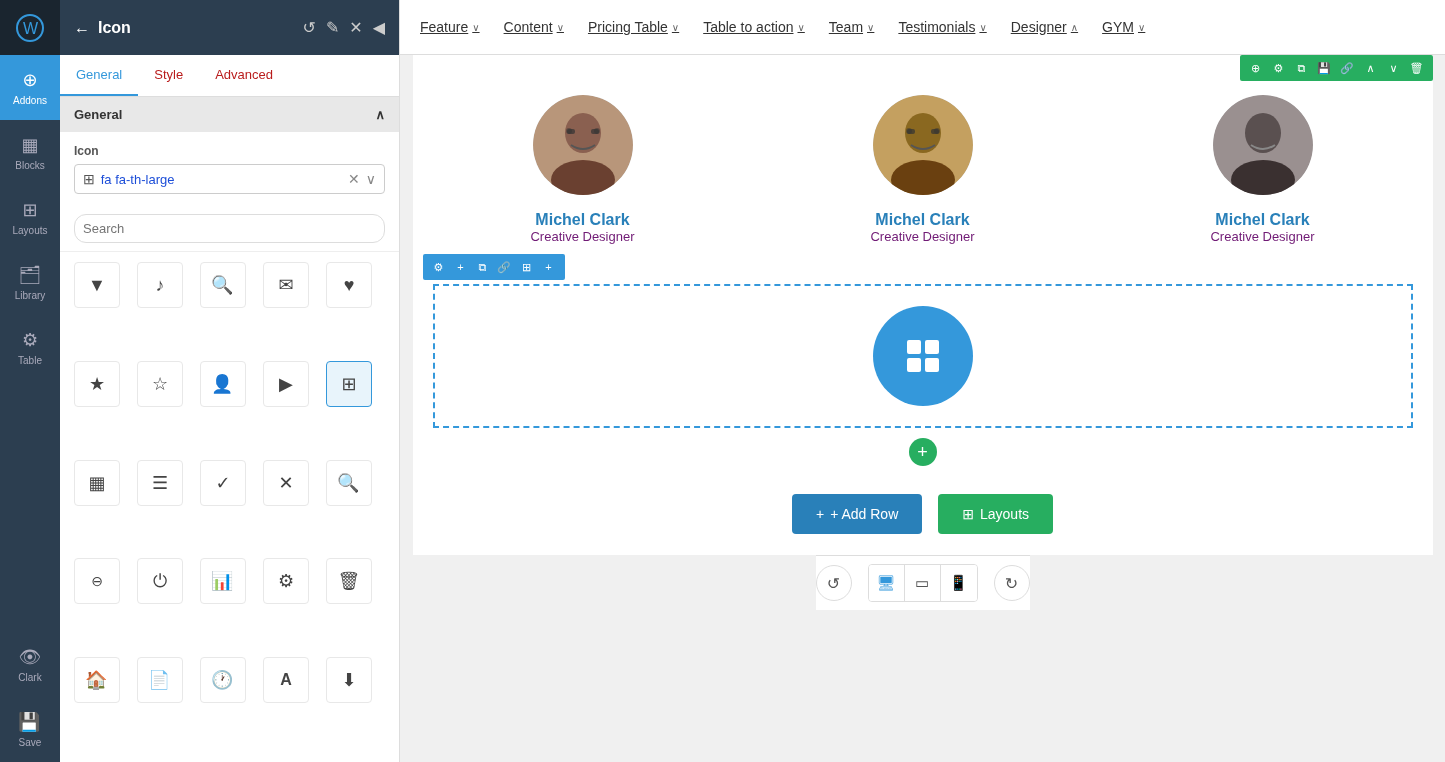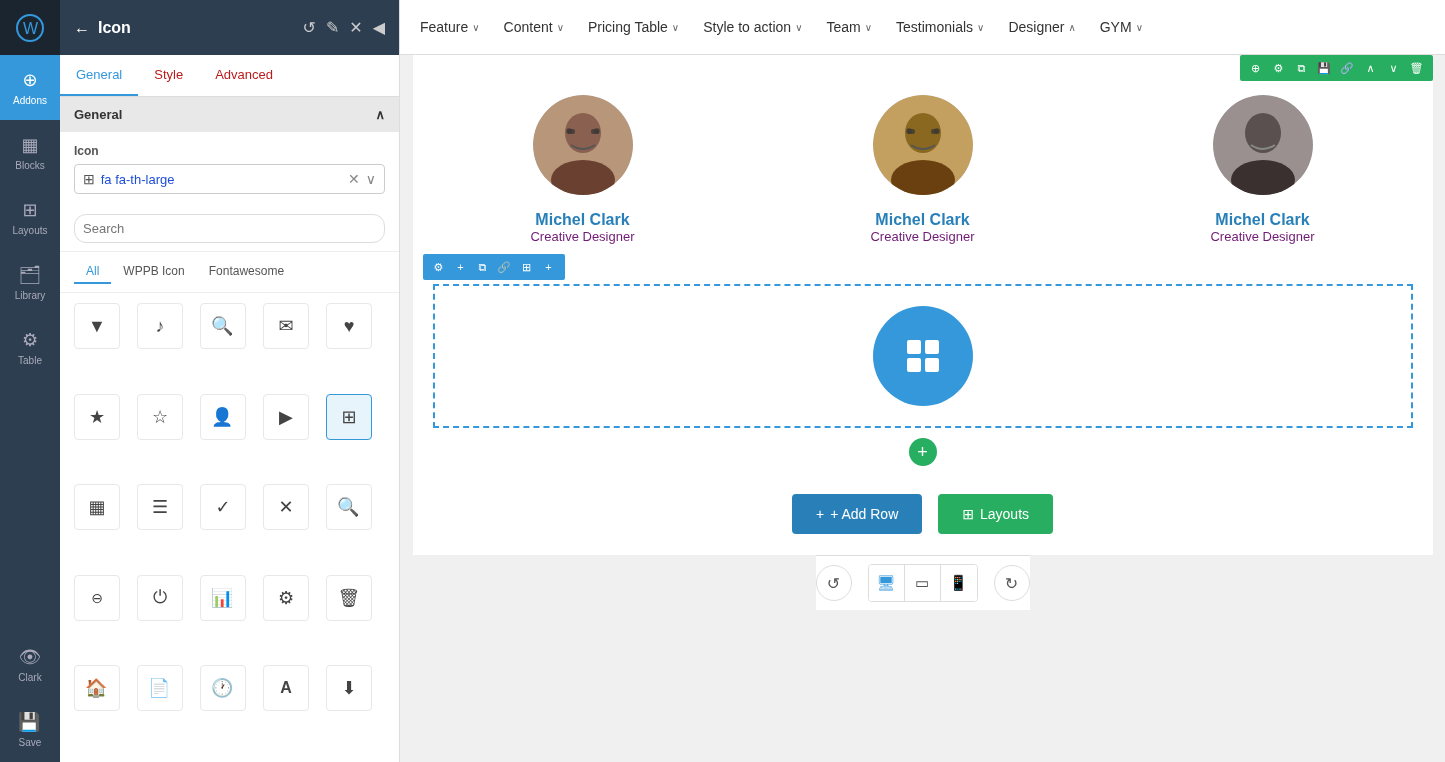--- a/index.html
+++ b/index.html
@@ -184,20 +184,21 @@
       flex-shrink: 0;
     }
     .nav-item {
       font-size: 14px;
       color: #333;
       cursor: pointer;
       display: flex;
       align-items: center;
       gap: 4px;
       white-space: nowrap;
+      text-decoration: underline;
     }
     .nav-chevron { font-size: 10px; color: #666; }
 
     
     .canvas {
       flex: 1;
       overflow-y: auto;
       background: #f0f0f0;
       position: relative;
       display: flex;
@@ -453,25 +454,20 @@
         <span class="icon-input-text">fa fa-th-large</span>
         <span class="clear-x">✕</span>
         <span class="chevron-down">∨</span>
       </div>
     </div>
 
     <div class="icon-search-box">
       <input class="icon-search-input" type="text" placeholder="Search" style="">
     </div>
 
-    <div class="icon-filter-tabs">
-      <div class="icon-filter-tab active">All</div>
-      <div class="icon-filter-tab">WPPB Icon</div>
-      <div class="icon-filter-tab">Fontawesome</div>
-    </div>
 
     <div class="icon-grid">
 
       <div class="icon-cell">▼</div>
       <div class="icon-cell">♪</div>
       <div class="icon-cell">🔍</div>
       <div class="icon-cell">✉</div>
       <div class="icon-cell">♥</div>
 
       <div class="icon-cell">★</div>
@@ -510,21 +506,21 @@
     </div>
     <div class="nav-item">
       <span>Content</span>
       <span class="nav-chevron">∨</span>
     </div>
     <div class="nav-item">
       <span>Pricing Table</span>
       <span class="nav-chevron">∨</span>
     </div>
     <div class="nav-item">
-      <span>Style to action</span>
+      <span>Table to action</span>
       <span class="nav-chevron">∨</span>
     </div>
     <div class="nav-item">
       <span>Team</span>
       <span class="nav-chevron">∨</span>
     </div>
     <div class="nav-item">
       <span>Testimonials</span>
       <span class="nav-chevron">∨</span>
     </div>

